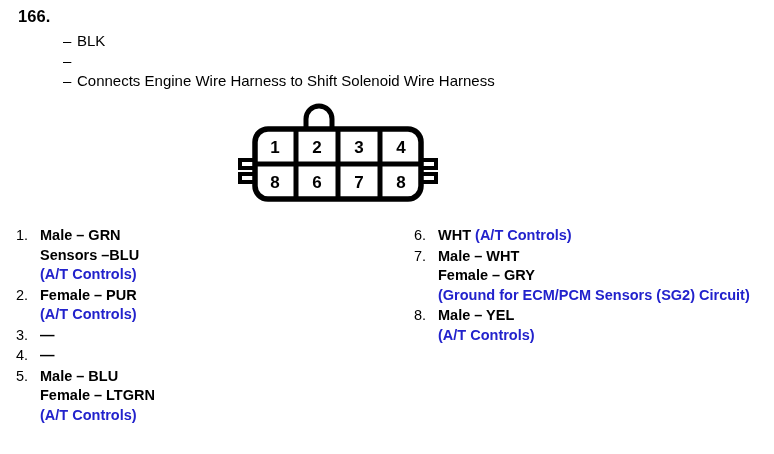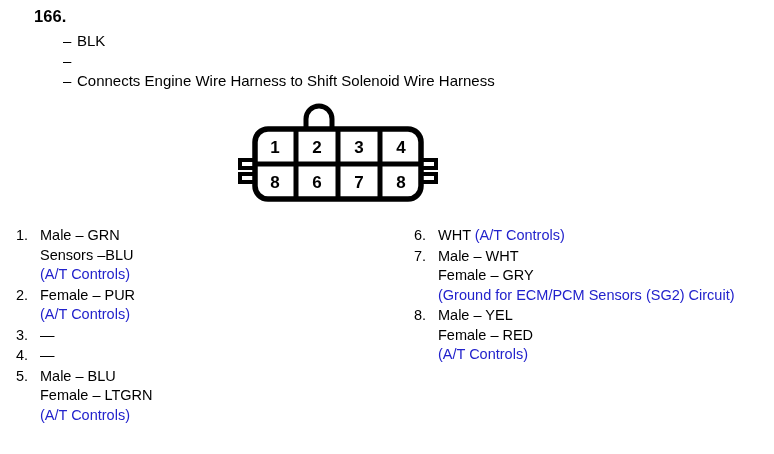--- a/index.html
+++ b/index.html
@@ -27,21 +27,20 @@
   .title-row {
     display: flex;
     align-items: baseline;
     font-weight: bold;
     font-size: 16.5px;
     letter-spacing: 0.1px;
   }
   .title-num {
     width: 42px;
     flex: 0 0 42px;
-    margin-left: 16px;
   }
   .title-name { }
 
   .desc-list {
     margin-top: 5px;
     margin-left: 45px;
   }
   .desc-item {
     display: flex;
     align-items: baseline;
@@ -95,20 +94,21 @@
   .pin-num {
     flex: 0 0 24px;
     width: 24px;
     font-size: 14.5px;
     line-height: 19.5px;
     text-align: left;
   }
   .pin-lines {
     flex: 1 1 auto;
     min-width: 0;
+    font-weight: bold;
   }
   .pin-line {
     font-size: 14.5px;
     line-height: 19.5px;
     white-space: nowrap;
   }
   .pin-line.circuit {
     color: #2222cc;
   }
   .pin-line.empty-dash {
@@ -234,18 +234,17 @@
       <div class="pin-line">Male – WHT</div>
       <div class="pin-line">Female – GRY</div>
       <div class="pin-line circuit">(Ground for ECM/PCM Sensors (SG2) Circuit)</div>
     </span>
   </div>
 
   <div class="pin-entry">
     <span class="pin-num">8.</span>
     <span class="pin-lines">
       <div class="pin-line">Male – YEL</div>
-      <div class="pin-line">Female – RED</div>
       <div class="pin-line circuit">(A/T Controls)</div>
     </span>
   </div>
 
 </div>
 
 </body></html>

